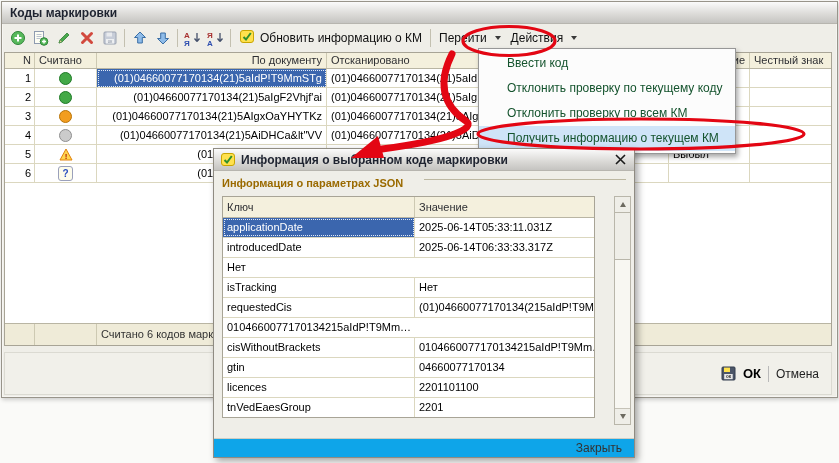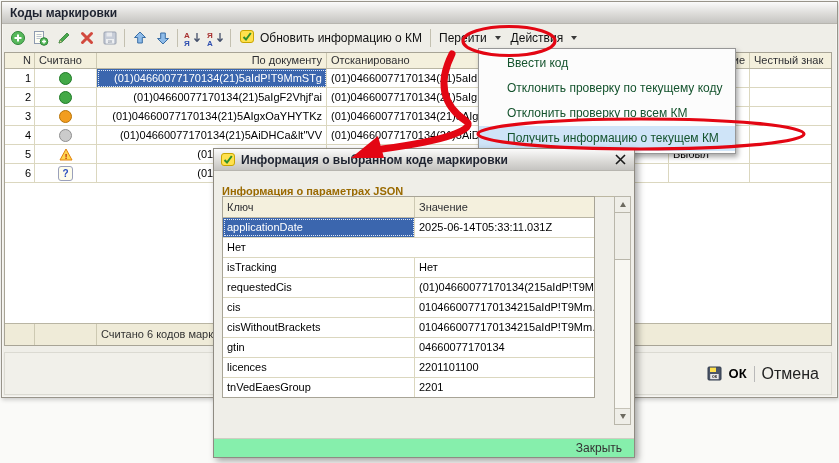--- a/index.html
+++ b/index.html
@@ -48,36 +48,36 @@
   .dot{width:11px;height:11px;border-radius:50%;border:1px solid #777;}
   .dot-green{border-color:#1f7a27}.dot-orange{border-color:#b87408}.dot-gray{border-color:#8f8f8f}
   .qbadge{display:inline-block;width:13px;height:13px;line-height:13px;text-align:center;
     border:1px solid #9aa0bb;border-radius:3px;background:#fdfceb;color:#2a4fc0;
     font-weight:bold;font-size:10px;}
   
   .btmpanel{position:absolute;left:2px;top:350px;width:828px;height:43px;box-sizing:border-box;
     background:#f1f0ea;border:1px solid #dbdad2;display:flex;align-items:center;
     justify-content:flex-end;padding:0 12px;gap:7px;}
   .ok-lbl{font-size:13px;font-weight:bold;color:#000;}
-  .cancel-lbl{font-size:16px;color:#222;}
+  .cancel-lbl{font-size:12px;color:#222;}
   .v-sep{width:1px;height:16px;background:#b9b9b9;}
   
   .menu{position:absolute;left:478px;top:48px;width:256px;background:#fcfcfc;
     border:1px solid #979797;box-shadow:2px 3px 5px rgba(0,0,0,.35);
     padding:2px 0;z-index:20;}
   .mi{height:25px;line-height:25px;padding-left:28px;font-size:12px;color:#14532d;white-space:nowrap;overflow:hidden;}
   .mi.hl{background:#cfe4f8;}
   
   .dlg{position:absolute;left:213px;top:148px;width:422px;height:310px;box-sizing:border-box;
     background:#efeee8;border:1px solid #8f8b82;box-shadow:3px 3px 7px rgba(0,0,0,.35);z-index:30;}
   .dlg-title{height:21px;background:linear-gradient(#fbfbfb,#dad9d6 60%,#c5c4c1);
     border-bottom:1px solid #b7b5af;display:flex;align-items:center;gap:5px;
     padding:0 6px;font-size:12px;font-weight:bold;color:#1e2330;}
   .dlg-close{margin-left:auto;width:16px;height:16px;display:flex;align-items:center;justify-content:center;}
-  .group{position:absolute;left:8px;top:36px;right:8px;display:flex;align-items:flex-end;gap:21px;
+  .group{position:absolute;left:8px;top:28px;right:8px;display:flex;align-items:flex-start;gap:21px;
     font-size:11px;font-weight:bold;color:#9a6a00;white-space:nowrap;}
   .group .line{flex:1;height:1px;background:#bcb7a1;margin-top:2px;}
   .kv{position:absolute;left:8px;top:47px;width:373px;background:#fff;
     border:1px solid #a8a496;box-sizing:border-box;font-size:11px;}
   .kv-h{display:flex;height:20px;line-height:20px;background:#f4f0dd;border-bottom:1px solid #b9b5a3;color:#2e2f33;}
   .kv-r{display:flex;height:19px;line-height:18px;color:#000;}
   .kc{box-sizing:border-box;width:192px;padding:0 4px;overflow:hidden;white-space:nowrap;border-right:1px solid #dbd7bf;}
   .kv-h .kc{border-right:1px solid #cdc9b2;}
   .vc{box-sizing:border-box;flex:1;padding:0 4px;overflow:hidden;white-space:nowrap;}
   .kv-r{border-bottom:1px solid #dbd7bf;}
@@ -85,21 +85,21 @@
   .kc.sel{background:#3b66ae;color:#fff;outline:1px dotted #dfe8f6;outline-offset:-2px;}
   .kvscroll{position:absolute;left:400px;top:47px;width:17px;height:229px;box-sizing:border-box;
     background:#f8f7f2;border:1px solid #b9b6aa;}
   .sbtn{position:absolute;left:0;width:15px;height:15px;background:#efeee8;border-bottom:1px solid #c6c3b8;
     display:flex;align-items:center;justify-content:center;}
   .sbtn.dn{bottom:0;border-bottom:none;border-top:1px solid #c6c3b8;}
   .sthumb{position:absolute;left:0;top:15px;width:15px;height:48px;background:#efeee8;
     border:1px solid #b9b6aa;border-left:none;border-right:none;box-sizing:border-box;}
   .tri-up{width:0;height:0;border-left:3.5px solid transparent;border-right:3.5px solid transparent;border-bottom:5px solid #6d6a60;}
   .tri-dn{width:0;height:0;border-left:3.5px solid transparent;border-right:3.5px solid transparent;border-top:5px solid #6d6a60;}
-  .dlg-foot{position:absolute;left:0;right:0;top:289px;bottom:0;background:#86efac;
+  .dlg-foot{position:absolute;left:0;right:0;top:289px;bottom:0;background:#0ea5e9;
     border-top:1px solid #cfcdc2;display:flex;align-items:center;justify-content:flex-end;
     padding:0 12px;font-size:12px;color:#333;}
   .anno{position:absolute;left:0;top:0;z-index:50;pointer-events:none;}
 </style>
 </head>
 <body>
 
 <div class="win">
   <div class="titlebar">
     <span>Коды маркировки</span>
@@ -343,32 +343,35 @@
     <div class="kv-h">
       <div class="kc">Ключ</div>
       <div class="vc">Значение</div>
     </div>
     <div id="kv-body">
         <div class="kv-r">
           <div class="kc sel">applicationDate</div>
           <div class="vc">2025-06-14T05:33:11.031Z</div>
         </div>
         <div class="kv-r">
+          <div class="kc">introducedDate</div>
+          <div class="vc">2025-06-14T06:33:33.317Z</div>
+        </div>
+        <div class="kv-r">
           <div class="vc">Нет</div>
         </div>
         <div class="kv-r">
           <div class="kc">isTracking</div>
           <div class="vc">Нет</div>
         </div>
         <div class="kv-r">
           <div class="kc">requestedCis</div>
           <div class="vc">(01)04660077170134(215aIdP!T9M…</div>
         </div>
         <div class="kv-r">
-          <div class="kc">cis</div>
           <div class="vc">0104660077170134215aIdP!T9Mm…</div>
         </div>
         <div class="kv-r">
           <div class="kc">cisWithoutBrackets</div>
           <div class="vc">0104660077170134215aIdP!T9Mm…</div>
         </div>
         <div class="kv-r">
           <div class="kc">gtin</div>
           <div class="vc">04660077170134</div>
         </div>

